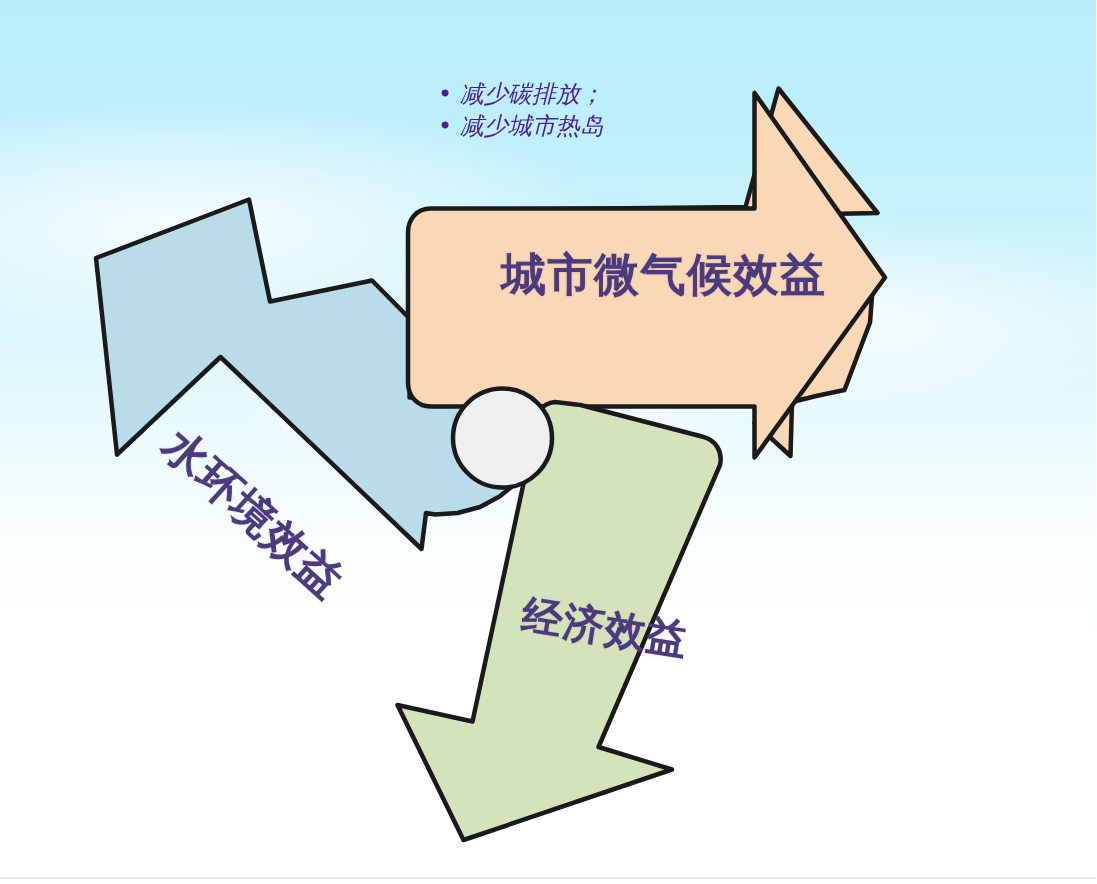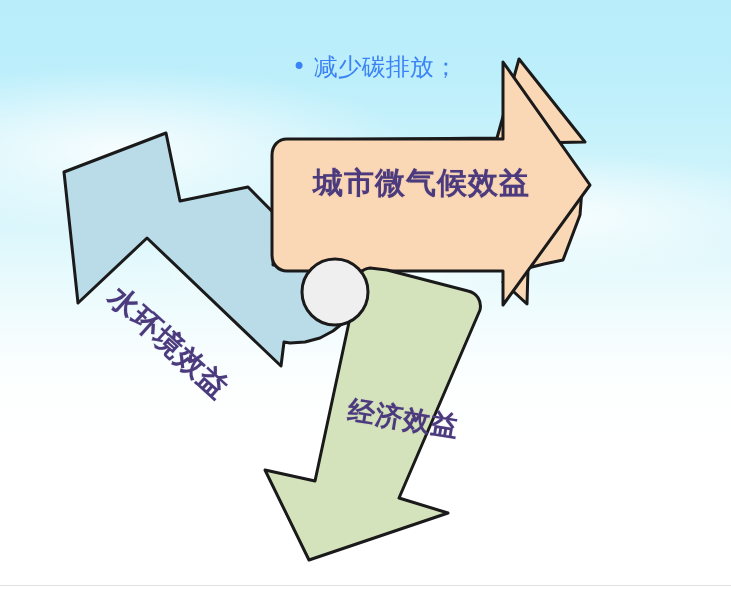--- a/index.html
+++ b/index.html
@@ -49,41 +49,42 @@
   }
   
   #arrows {
     position: absolute;
     left: 0; top: 0;
     width: 731px; height: 589px;
   }
   
   .bullets {
     position: absolute;
-    color: #3b82f6;
-    font-size: 24px;
+    color: #4c1d95;
+    font-size: 16px;
     line-height: 1.32;
     white-space: nowrap;
     letter-spacing: 0px;
+    font-style: italic;
   }
   .bullets div { display: block; }
   #bullets-climate { left: 292px; top: 52px; }
   #bullets-water  { left: 2px;   top: 336px; }
   #bullets-econ   { left: 483px; top: 392px; }
 
   .arrow-label {
     position: absolute;
     color: #4b3a7d;
     font-weight: bold;
     white-space: nowrap;
     letter-spacing: 1px;
     text-shadow: 0 0 1px rgba(75,58,125,0.35);
   }
   #label-climate {
-    left: 313px; top: 163px;
+    left: 334px; top: 163px;
     font-size: 30px;
   }
   #label-water {
     left: 126px; top: 278px;
     font-size: 29px;
     transform: rotate(42deg);
     transform-origin: left top;
   }
   #label-econ {
     left: 351px; top: 392px;
@@ -166,20 +167,21 @@
                C 482,301 477,293 468,291
                L 387,270
                Z" fill="#d5e3bc" stroke="#1a1a1a" stroke-width="3" stroke-linejoin="round"></path>
     </g>
 
     <circle cx="335" cy="292" r="33" fill="#efefef" stroke="#1a1a1a" stroke-width="3"></circle>
   </svg>
 
   <div class="bullets" id="bullets-climate">
     <div>• 减少碳排放；</div>
+    <div>• 减少城市热岛</div>
   </div>
 
   <div class="bullets" id="bullets-water">
   </div>
 
   <div class="bullets" id="bullets-econ">
   </div>
 
   <div class="arrow-label" id="label-climate">城市微气候效益</div>
   <div class="arrow-label" id="label-water">水环境效益</div>

